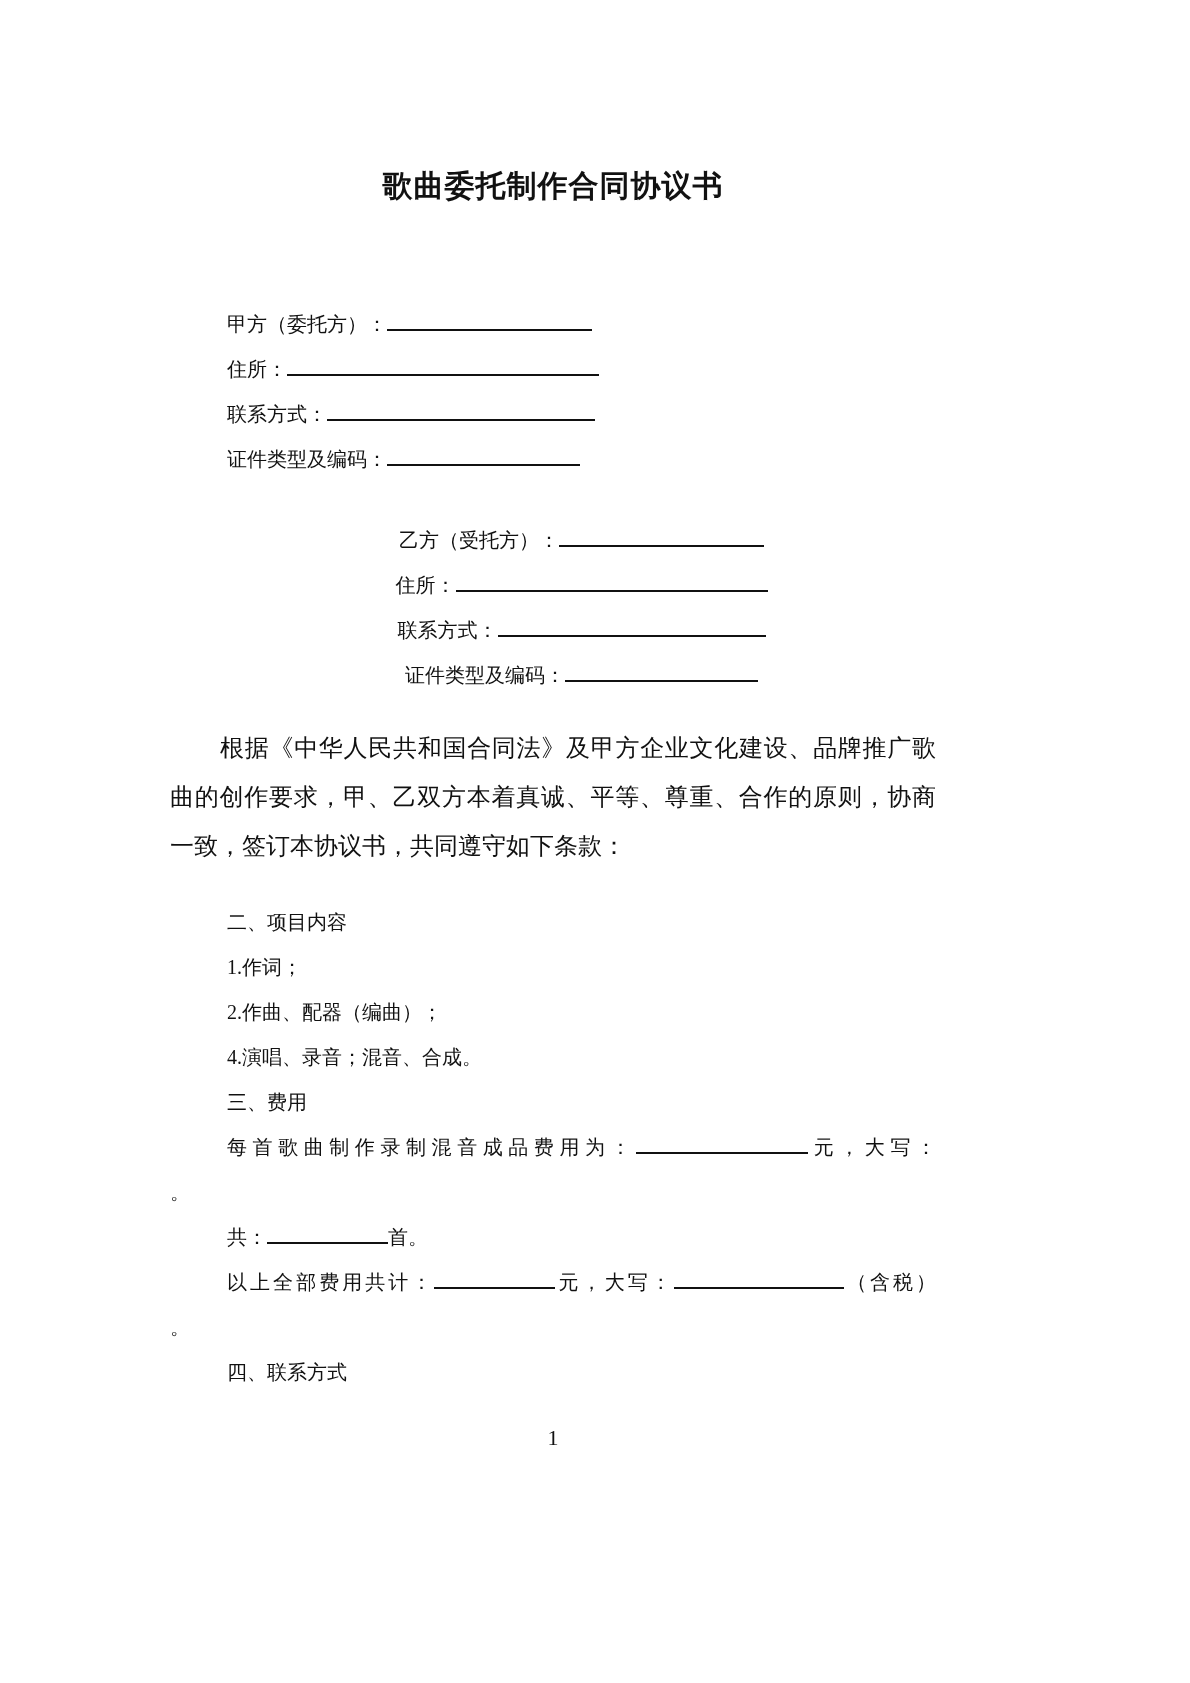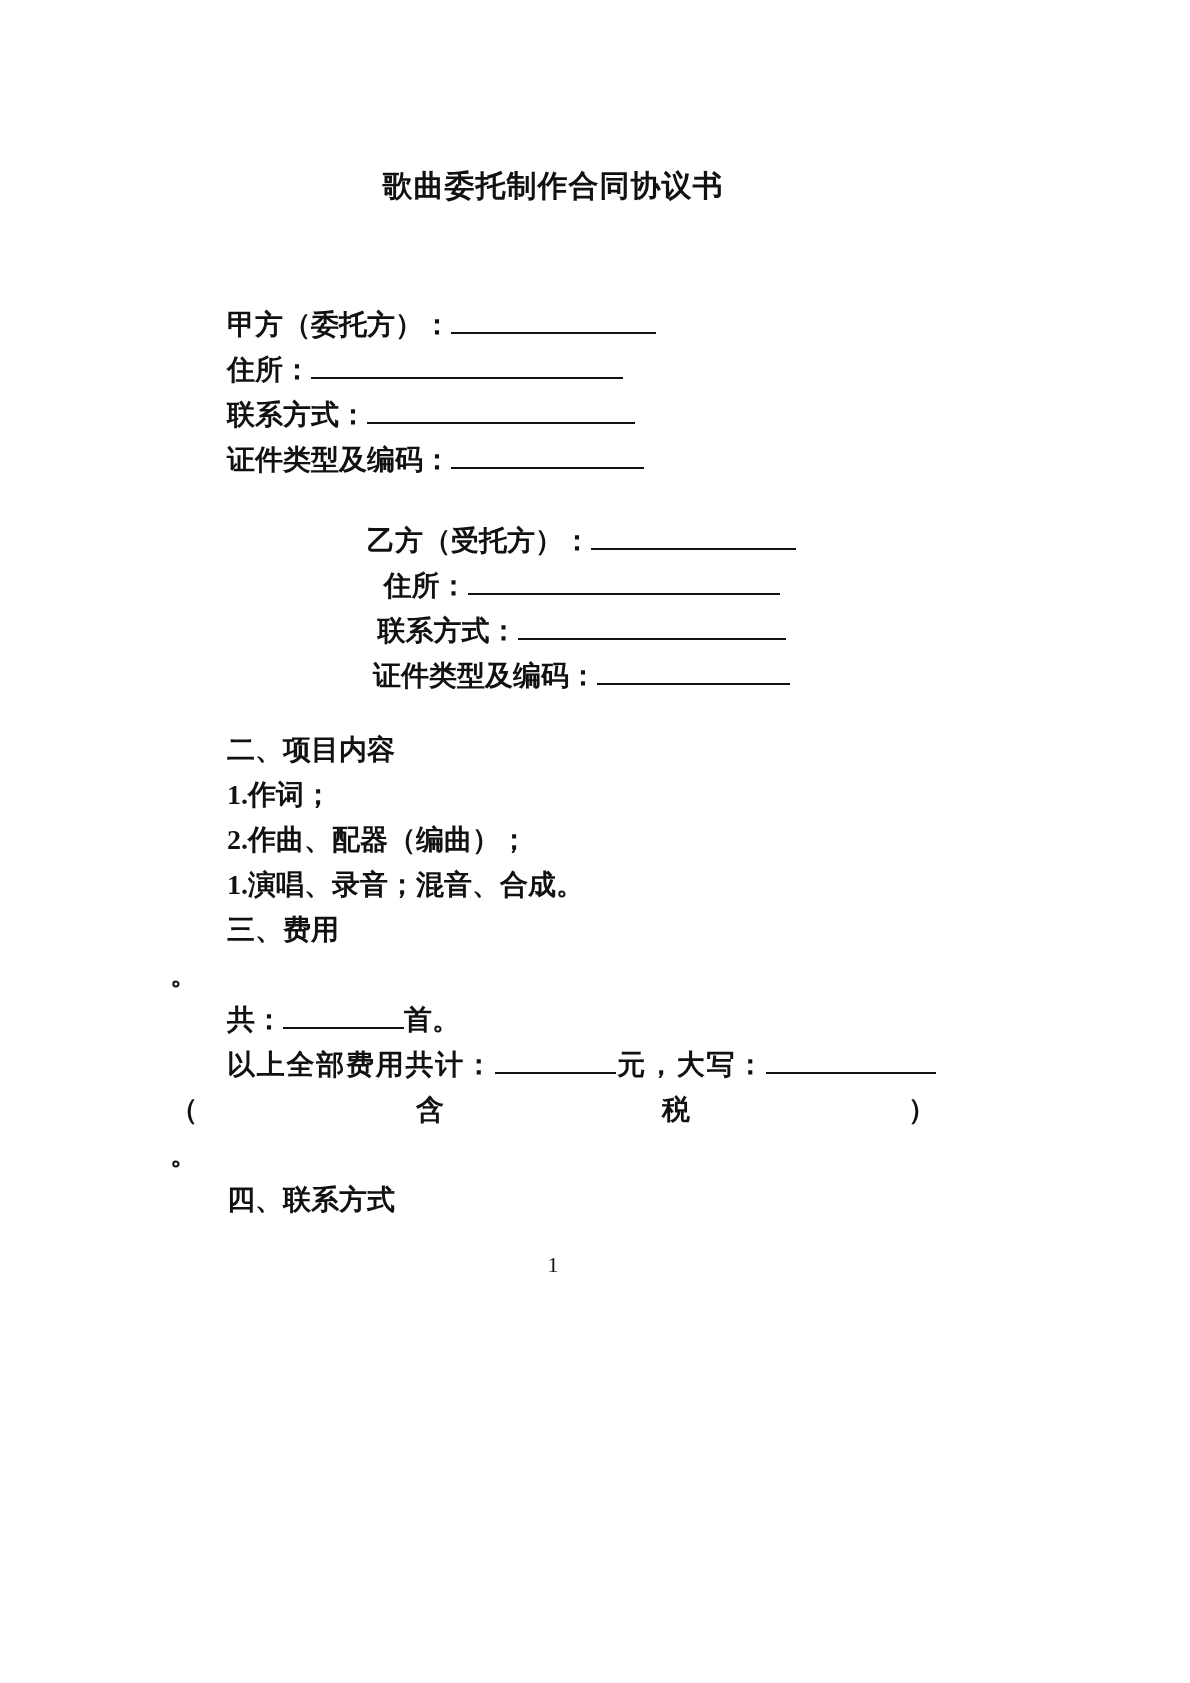--- a/index.html
+++ b/index.html
@@ -16,21 +16,21 @@
     overflow:hidden;
   }
   .doc-title {
     margin:162px 0 0 0;
     font-size:30px; line-height:48px;
     font-weight:bold;
     text-align:center;
     letter-spacing:1px;
   }
   p { margin:0; }
-  .line { font-size:28px; line-height:45px; white-space:nowrap;font-weight:bold; }
+  .line { font-size:20px; line-height:45px; white-space:nowrap; }
   .indent { text-indent:57px; }
   .party-a { margin-top:92px; }
   .party-b { margin-top:36px;text-align:center; }
   .preamble {
     margin-top:26px;
     font-size:24px; line-height:49px;
     text-align:justify;
     text-indent:50px;
     white-space:normal;
   }
@@ -76,27 +76,29 @@
     <p class="line indent"><span>证件类型及编码：</span><span class="blank bl-id"></span></p>
   </div>
 
   <div class="party-b">
     <p class="line indent"><span>乙方（受托方）：</span><span class="blank bl-name"></span></p>
     <p class="line indent"><span>住所：</span><span class="blank bl-addr"></span></p>
     <p class="line indent"><span>联系方式：</span><span class="blank bl-contact"></span></p>
     <p class="line indent"><span>证件类型及编码：</span><span class="blank bl-id"></span></p>
   </div>
 
+  <p class="preamble">根据《中华人民共和国合同法》及甲方企业文化建设、品牌推广歌曲的创作要求，甲、乙双方本着真诚、平等、尊重、合作的原则，协商一致，签订本协议书，共同遵守如下条款：</p>
 
   <div class="clauses">
     <p class="line indent">二、项目内容</p>
     <p class="line indent">1.作词；</p>
     <p class="line indent">2.作曲、配器（编曲）；</p>
-    <p class="line indent">1.演唱、录音；混音、合成。</p>
+    <p class="line indent">4.演唱、录音；混音、合成。</p>
     <p class="line indent">三、费用</p>
+    <p class="line indent stretch"><span>每首歌曲制作录制混音成品费用为：</span><span class="blank bl-fee"></span><span>元，大写：</span></p>
     <p class="line">。</p>
     <p class="line indent"><span>共：</span><span class="blank bl-count"></span><span>首。</span></p>
     <p class="line indent stretch"><span>以上全部费用共计：</span><span class="blank bl-total"></span><span>元，大写：</span><span class="blank bl-caps"></span><span>（含税）</span></p>
     <p class="line">。</p>
     <p class="line indent">四、联系方式</p>
   </div>
 
   <div class="page-num">1</div>
 
 </div>

